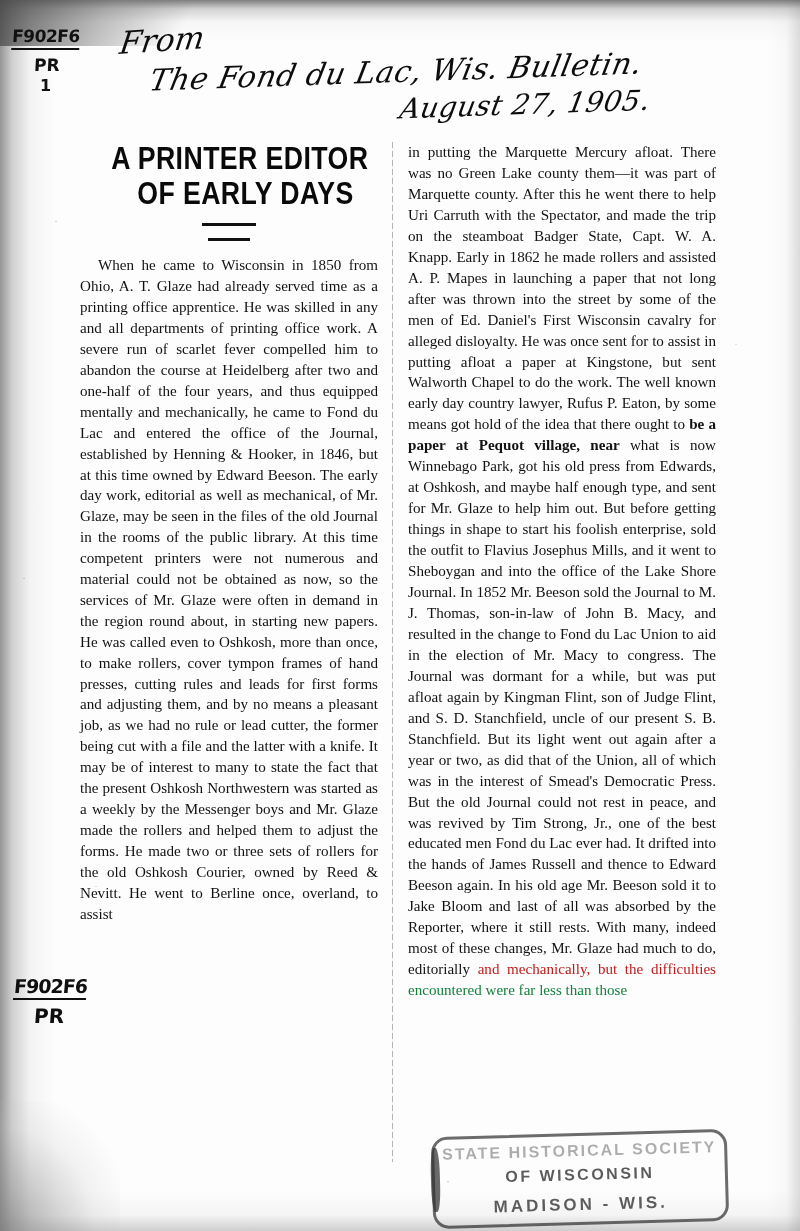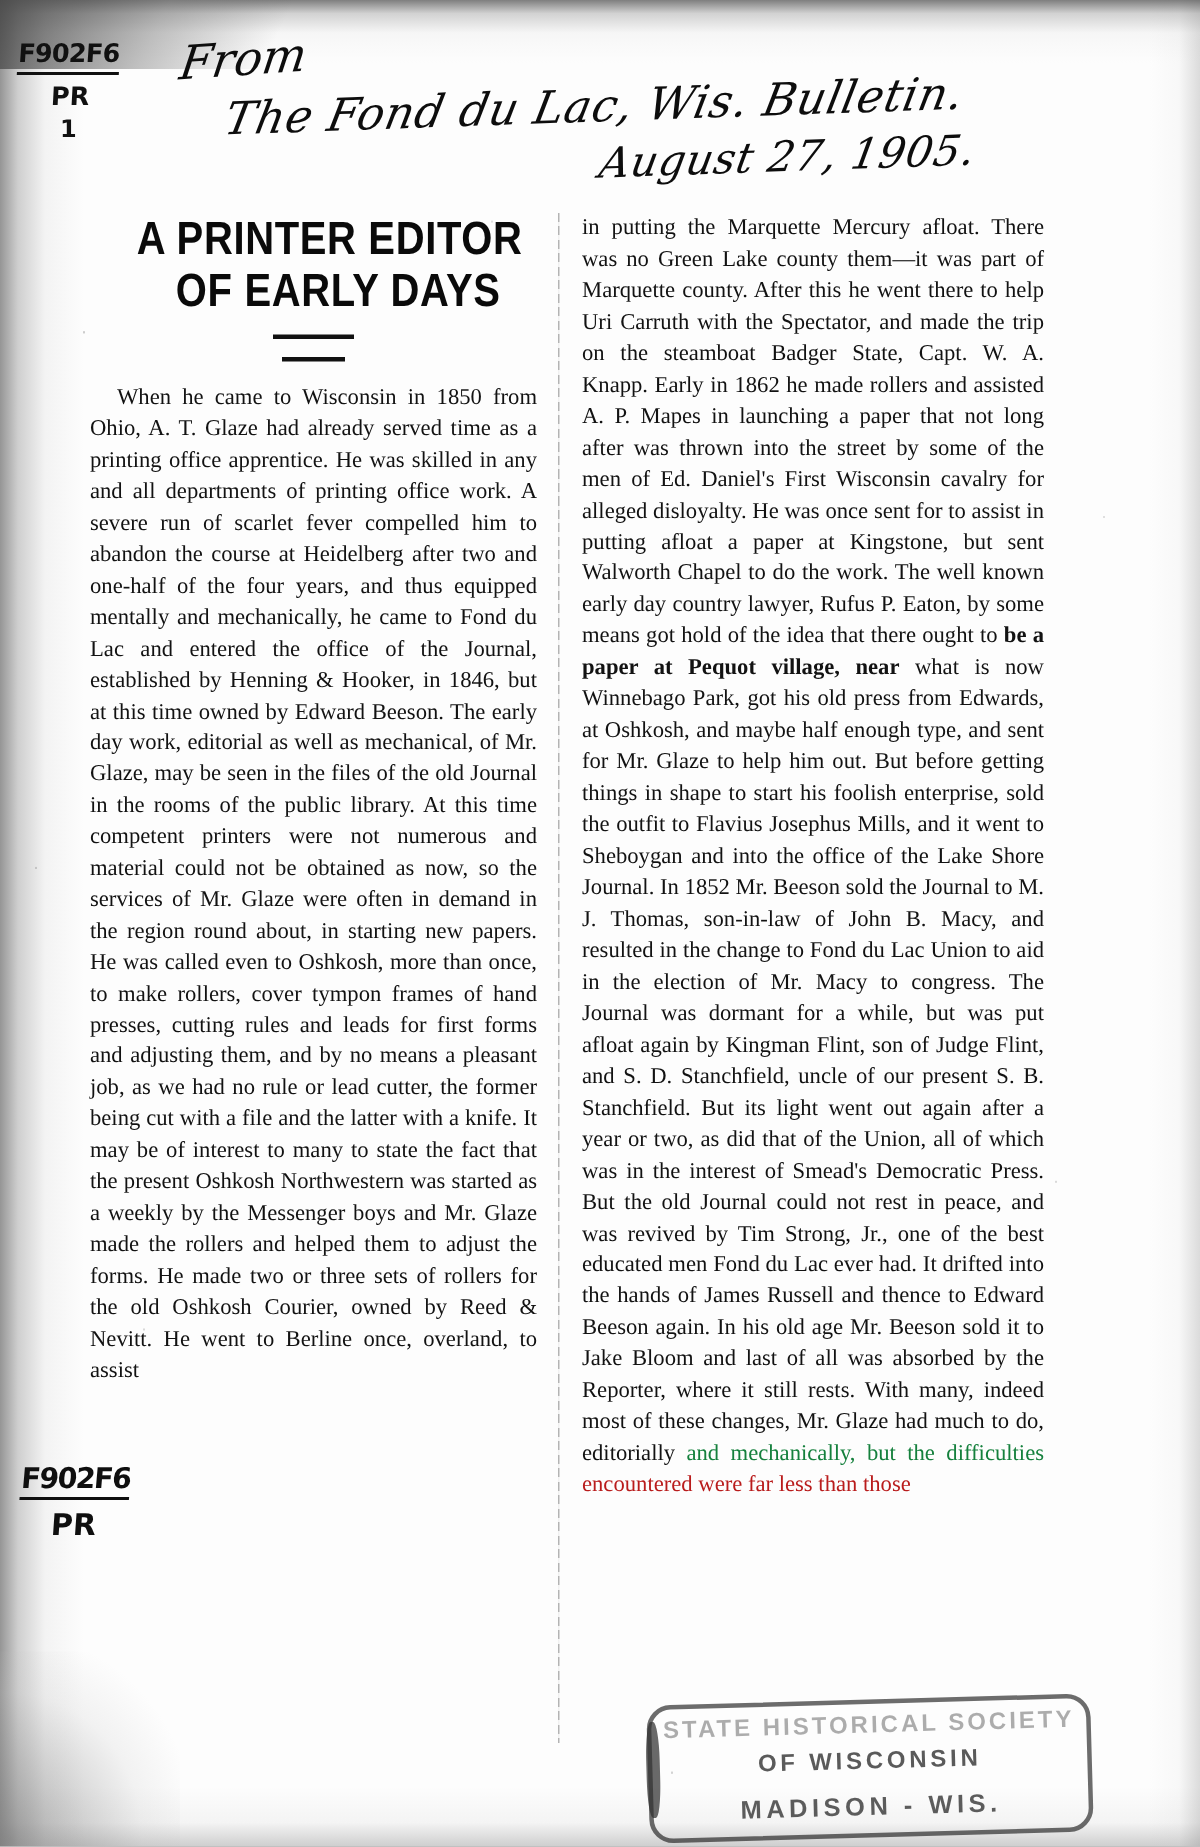--- a/index.html
+++ b/index.html
@@ -120,21 +120,21 @@
   .cur-date {
     left: 400px; top: 88px;
     font-size: 28px;
     transform: rotate(-2deg) skewX(-12deg);
     letter-spacing: 0.5px;
   }
 
   
   .clipping {
     position: absolute;
-    left: 60px;
+    left: 80px;
     top: 142px;
     width: 636px;
     height: 1020px;
     display: flex;
     gap: 0;
   }
   .col {
     box-sizing: border-box;
     position: relative;
   }
@@ -198,22 +198,22 @@
     text-justify: inter-word;
     color: #121212;
     hyphens: none;
   }
   .body-text p { margin: 0; }
   .indent { display: inline-block; width: 18px; }
 
   .col-right .body-text { line-height: 20.95px; }
 
   
-  .faded-1 { color: #15803d; }
-  .faded-2 { color: #b91c1c; }
+  .faded-1 { color: #b91c1c; }
+  .faded-2 { color: #15803d; }
 
   
   .inked { font-weight: 700; }
 
   
   .callno2 {
     position: absolute;
     left: 14px;
     top: 975px;
     font-family: "DejaVu Sans", sans-serif;

